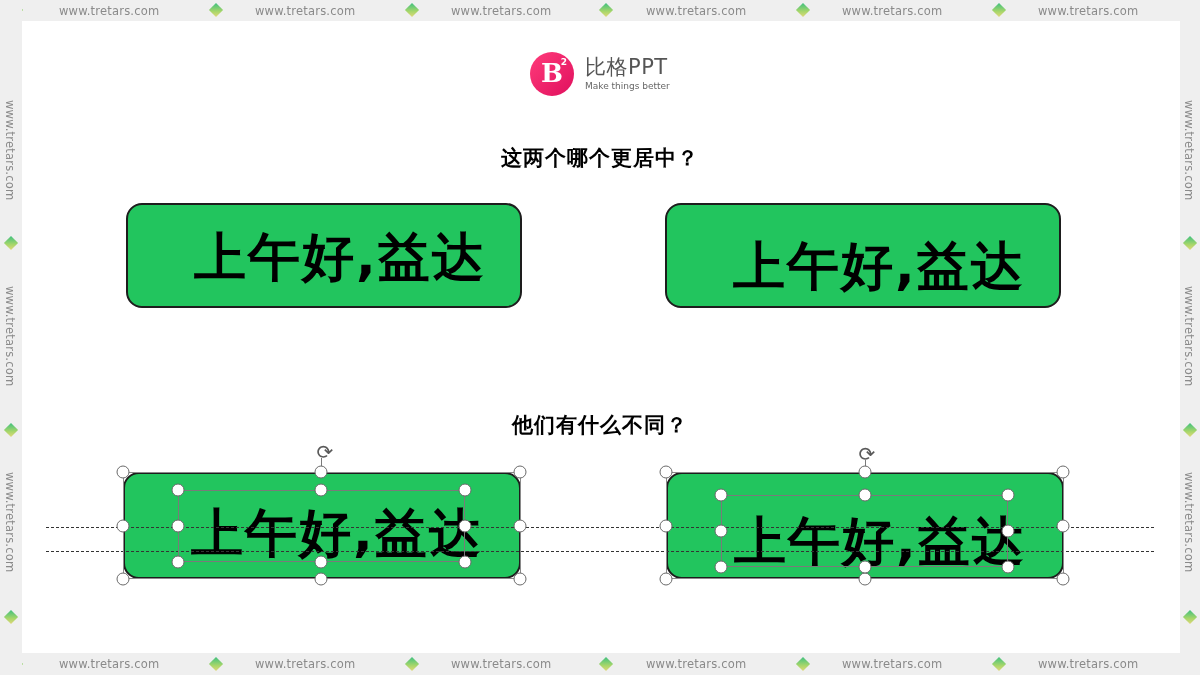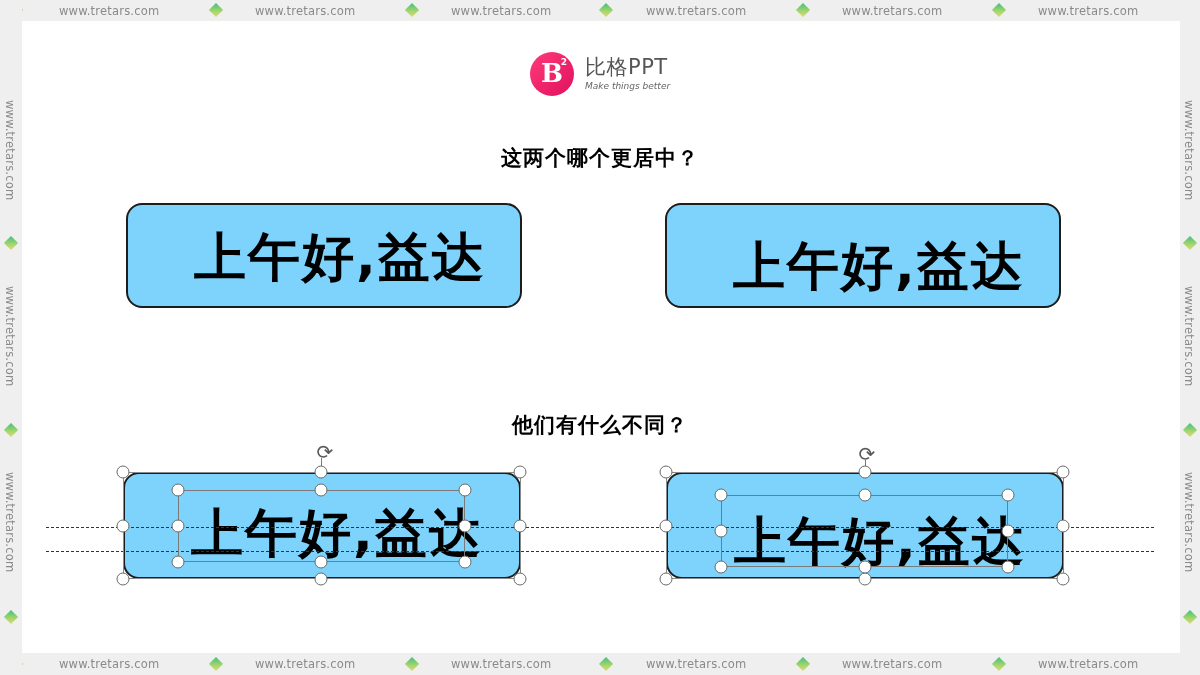--- a/index.html
+++ b/index.html
@@ -20,27 +20,27 @@
   .diamond { position: absolute; width: 10px; height: 10px; transform: rotate(45deg); background: linear-gradient(135deg, #3fc07f 0%, #a6d66a 60%, #e0d87a 100%); }
 
   .slide { position: absolute; left: 22px; top: 21px; width: 1158px; height: 632px; background: #ffffff; }
 
   .logo { position: absolute; left: 530px; top: 52px; display: flex; align-items: center; }
   .logo-circle { width: 44px; height: 44px; border-radius: 50%; background: linear-gradient(135deg, #ff3b7a, #e0105e); position: relative; color: #fff; }
   .logo-circle .b { position: absolute; left: 11px; top: 6px; font-family: "DejaVu Serif", serif; font-size: 26px; font-weight: bold; color: #fff; }
   .logo-circle .sup { position: absolute; right: 7px; top: 5px; font-size: 9px; font-weight: bold; }
   .logo-text { margin-left: 11px; }
   .logo-title { font-size: 21px; color: #555; line-height: 22px; letter-spacing: 0.5px; }
-  .logo-sub { font-size: 9px; color: #666; line-height: 12px; margin-top: 2px; font-style: italic; }
+  .logo-sub { font-size: 9px; color: #666; line-height: 12px; margin-top: 2px; }
 
   .question { position: absolute; font-weight: bold; font-size: 21px; color: #000; text-align: center; left: 0; width: 1200px; letter-spacing: 1px; }
   .q1 { top: 144px; }
   .q2 { top: 411px; }
 
-  .pill { position: absolute; background: #7dd3fc; border: 2px solid #1d1d1d; border-radius: 16px; display: flex; align-items: center; justify-content: center; }
+  .pill { position: absolute; background: #22c55e; border: 2px solid #1d1d1d; border-radius: 16px; display: flex; align-items: center; justify-content: center; }
   .pill .label { font-family: "DejaVu Sans", sans-serif; font-weight: bold; font-size: 52px; color: #000; letter-spacing: 2px; white-space: nowrap; position: absolute; }
 
   .p1 { left: 126px; top: 203px; width: 396px; height: 105px; }
   .p1 .label { left: 66px; top: 18px; }
   .p2 { left: 665px; top: 203px; width: 396px; height: 105px; }
   .p2 .label { left: 66px; top: 27px; }
 
   .p3 { left: 123px; top: 472px; width: 398px; height: 107px; }
   .p3 .label { left: 66px; top: 25px; }
   .p4 { left: 666px; top: 472px; width: 398px; height: 107px; }

